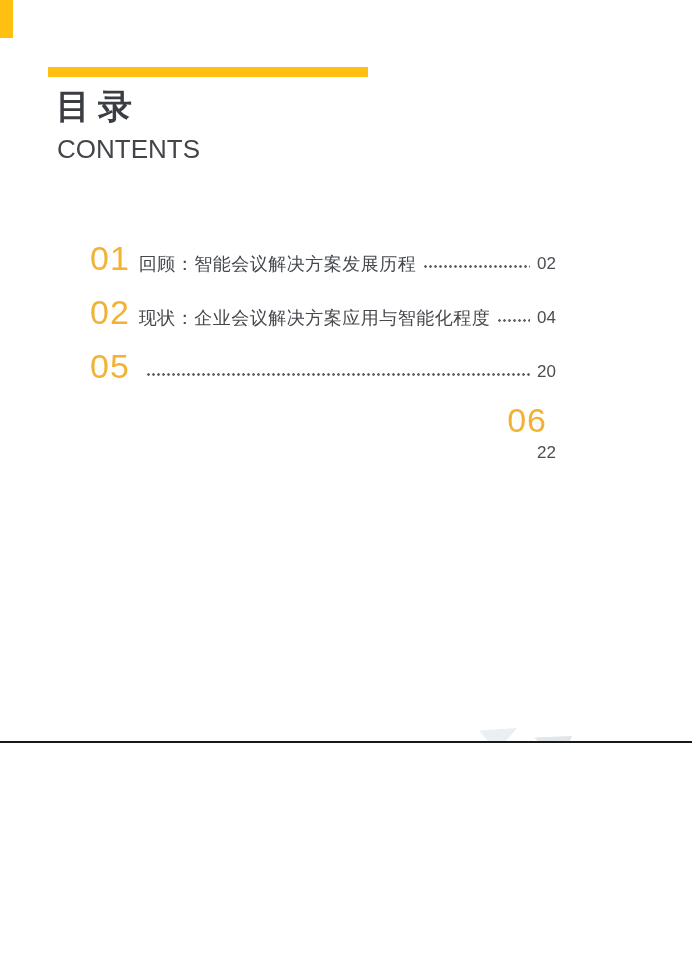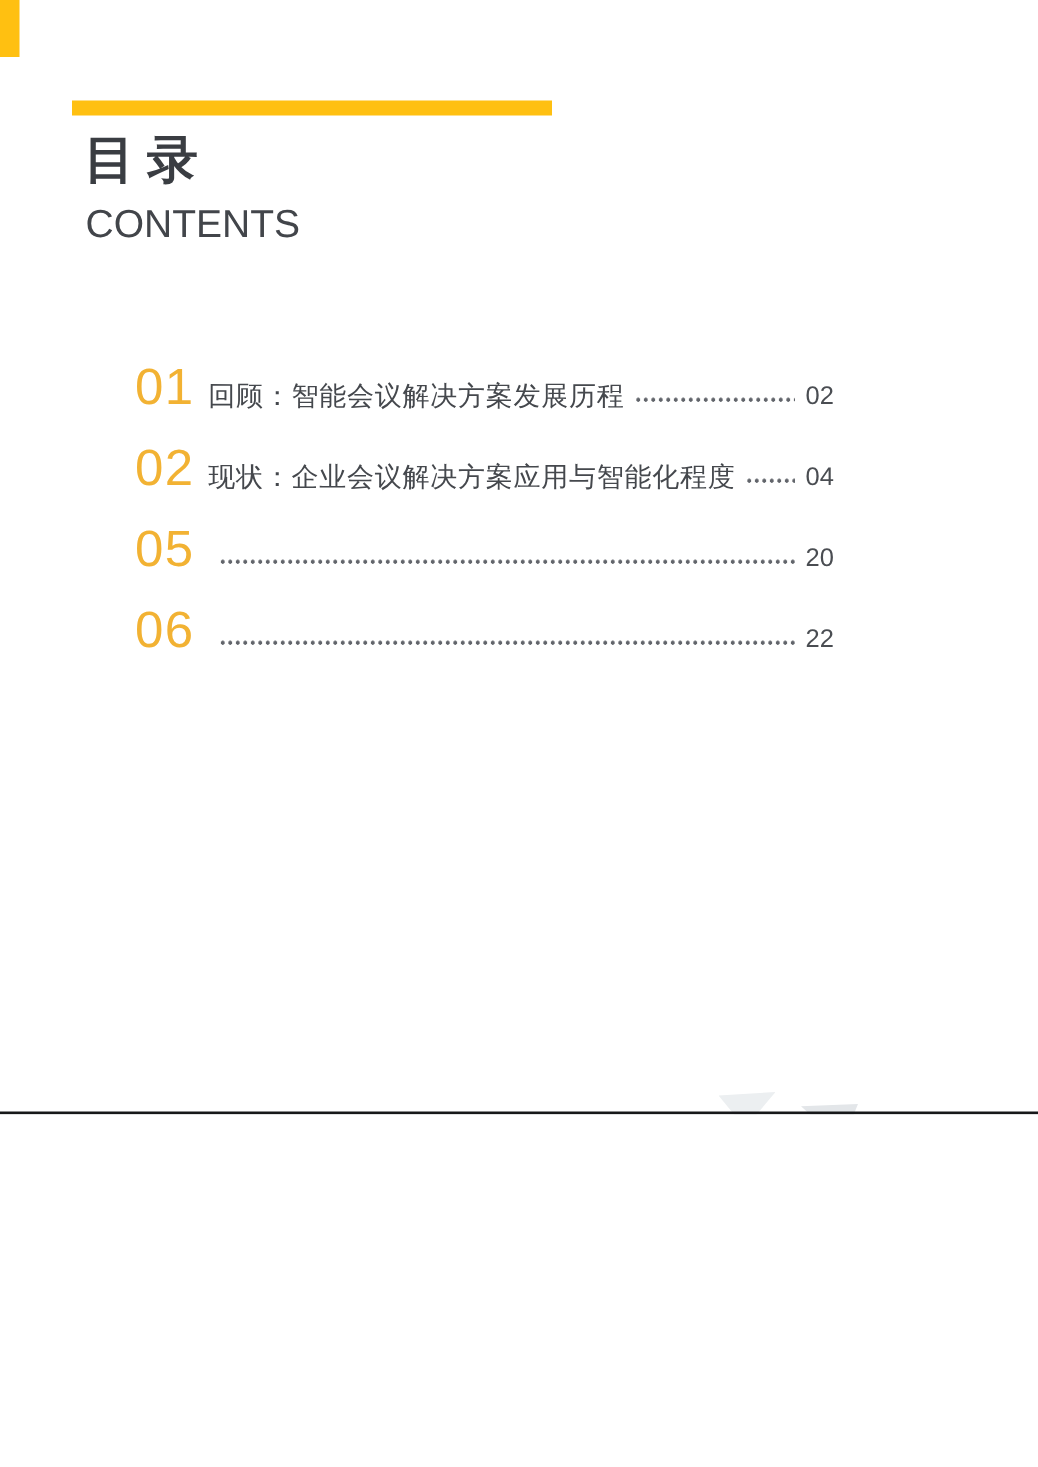--- a/index.html
+++ b/index.html
@@ -52,21 +52,21 @@
     left: 90px; top: 241px;
     width: 466px;
   }
   .toc-row {
     display: flex;
     align-items: flex-end;
     height: 34px;
     margin-bottom: 20px;
     cursor: pointer;
   }
-  .toc-row:last-child { margin-bottom: 0; }
+  .toc-row:last-child { margin-bottom: 0; flex-direction: column; }
   .toc-num {
     font-size: 34px;
     line-height: 1;
     font-weight: 400;
     color: var(--number, #F2B233);
     letter-spacing: 1px;
     margin-right: 9px;
     flex: 0 0 auto;
   }
   .toc-label {

